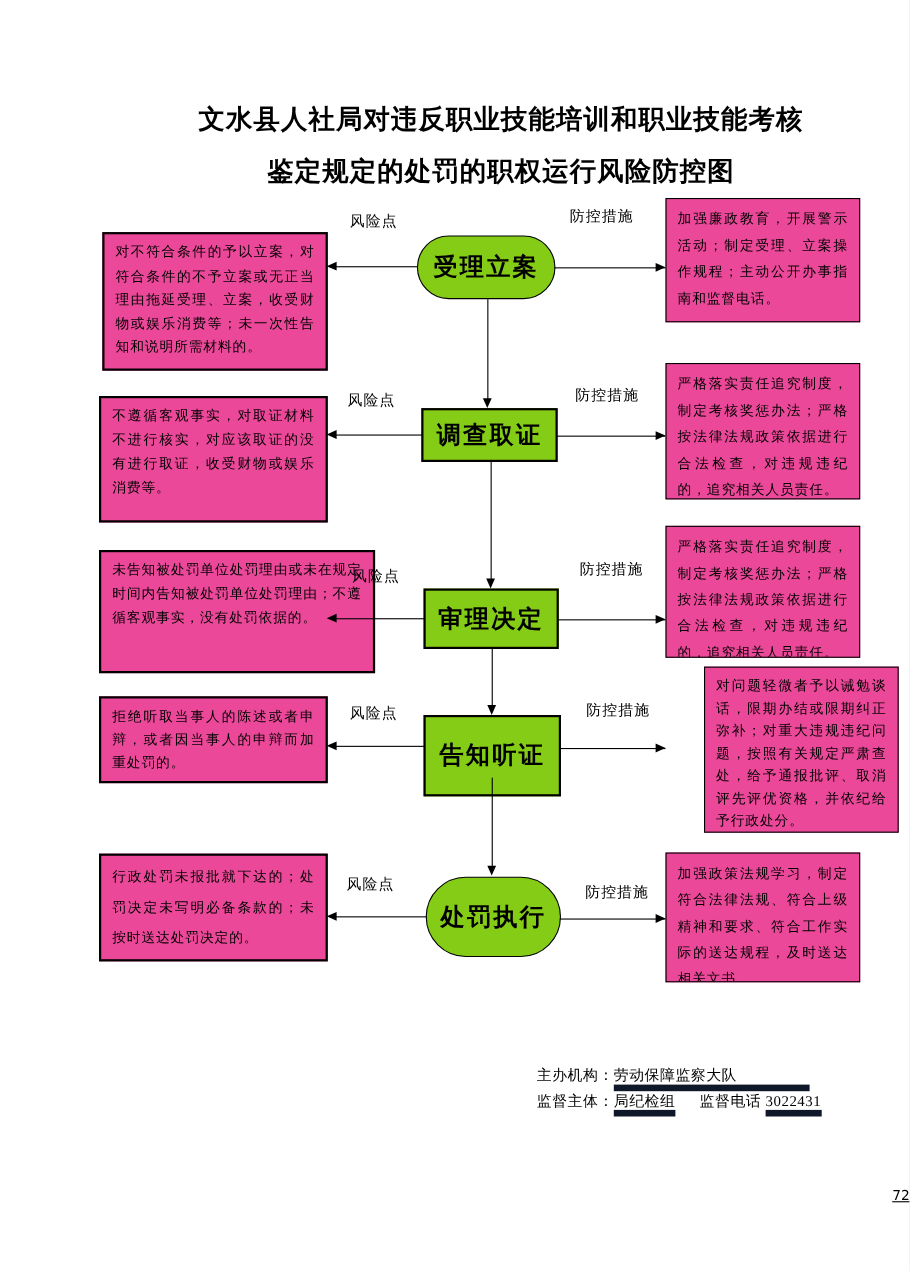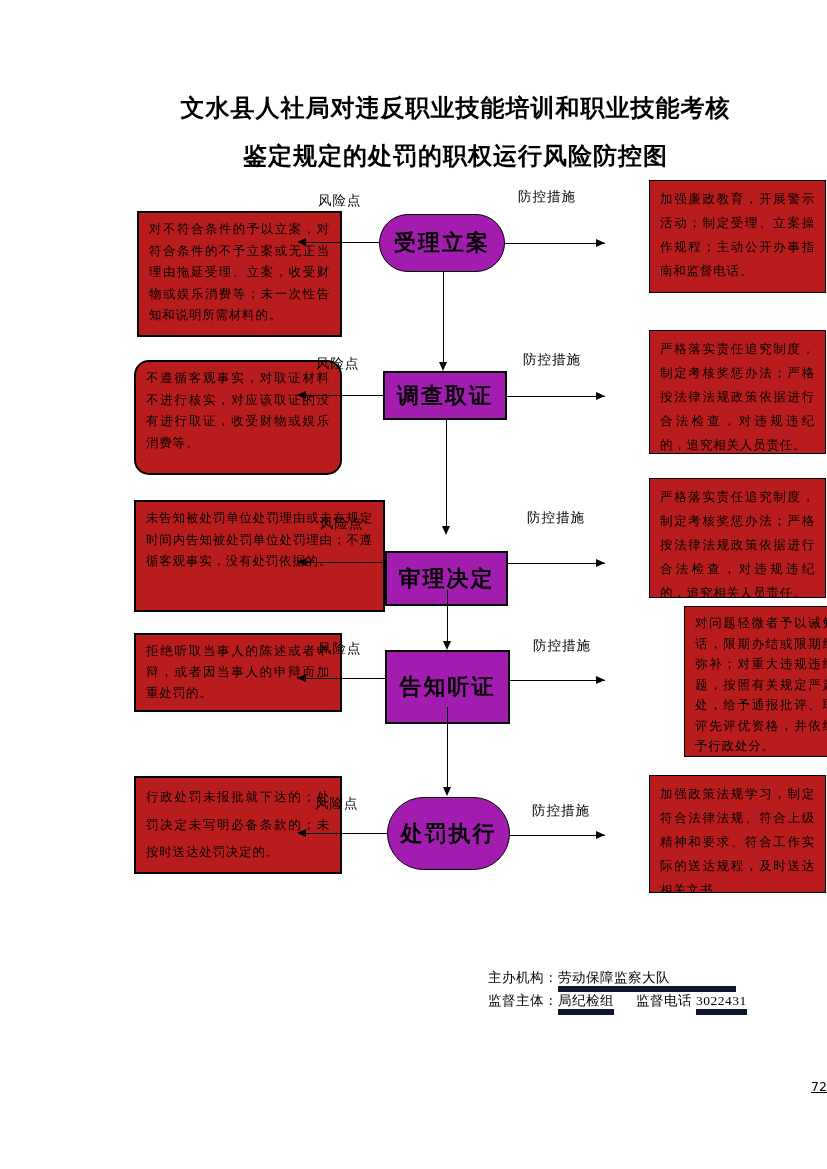--- a/index.html
+++ b/index.html
@@ -3,28 +3,28 @@
 <meta charset="utf-8">
 <style>
   html,body{margin:0;padding:0;background:#e8e8e8;}
   .page{position:relative;width:827px;height:1169px;background:#ffffff;margin:0 auto;overflow:hidden;
         font-family:"Liberation Serif","DejaVu Serif",serif;color:#000;}
   
   .title{position:absolute;top:84px;left:84px;right:0;text-align:center;
          font-family:"DejaVu Sans","Liberation Sans",sans-serif;
          font-weight:700;font-size:24px;line-height:48px;letter-spacing:1px;}
   
-  .box{position:absolute;background:#b91c1c;font-size:12.5px;letter-spacing:0.8px;
-       text-align:justify;padding:6px 10px;box-sizing:border-box;overflow:hidden;margin-left:44px;}
+  .box{position:absolute;background:#ec4899;font-size:12.5px;letter-spacing:0.8px;
+       text-align:justify;padding:6px 10px;box-sizing:border-box;overflow:hidden;}
   .left-box{border:2.5px solid #000;line-height:21.5px;}
   .right-box{border:1.5px solid #000;line-height:24px;}
   
   .node{position:absolute;border:2px solid #000;display:flex;align-items:center;justify-content:center;
         font-family:"DejaVu Sans","Liberation Sans",sans-serif;font-weight:700;font-size:22px;
-        letter-spacing:2px;box-sizing:border-box;background:#a21caf;}
+        letter-spacing:2px;box-sizing:border-box;background:#84cc16;}
   .stadium{border-radius:32px;border-width:1.8px;}
   
   .lbl{position:absolute;font-size:13.5px;letter-spacing:1px;}
   
   .hline{position:absolute;height:0;border-top:1.6px solid #000;}
   .vline{position:absolute;width:0;border-left:1.6px solid #000;}
   .tri{position:absolute;width:0;height:0;}
   .tri-left{border-top:4.5px solid transparent;border-bottom:4.5px solid transparent;border-right:9px solid #000;}
   .tri-right{border-top:4.5px solid transparent;border-bottom:4.5px solid transparent;border-left:9px solid #000;}
   .tri-down{border-left:4.5px solid transparent;border-right:4.5px solid transparent;border-top:9px solid #000;}
@@ -33,34 +33,34 @@
   .r1-lb{left:93px;top:211px;width:205px;height:126px;}
   .r1-node{left:379px;top:214px;width:126px;height:58px;}
   .r1-rb{left:605px;top:180px;width:177px;height:113px;}
   .r1-rl{left:318px;top:192px;}
   .r1-cl{left:518px;top:188px;}
   .r1-hl{left:300px;top:242px;width:80px;}
   .r1-tl{left:297px;top:238px;}
   .r1-hr{left:504px;top:243px;width:101px;}
   .r1-tr{left:596px;top:239px;}
   
-  .r2-lb{left:90px;top:360px;width:208px;height:115px;border-radius:15px;}
+  .r2-lb{left:90px;top:360px;width:208px;height:115px;}
   .r2-node{left:383px;top:371px;width:124px;height:49px;}
   .r2-rb{left:605px;top:330px;width:177px;height:124px;}
   .r2-rl{left:316px;top:355px;}
   .r2-cl{left:523px;top:351px;}
   .r2-hl{left:300px;top:395px;width:84px;}
   .r2-tl{left:297px;top:391px;}
   .r2-hr{left:506px;top:396px;width:99px;}
   .r2-tr{left:596px;top:392px;}
   .r2-v{left:443px;top:272px;height:91px;}
   .r2-td{left:438.5px;top:362px;}
   
   .r3-lb{left:90px;top:500px;width:251px;height:112px;}
-  .r3-node{left:385px;top:551px;width:123px;height:55px;}
+  .r3-node{left:385px;top:535px;width:123px;height:55px;}
   .r3-rb{left:605px;top:478px;width:177px;height:120px;}
   .r3-rl{left:320px;top:515px;}
   .r3-cl{left:527px;top:509px;}
   .r3-hl{left:300px;top:562px;width:86px;}
   .r3-tl{left:297px;top:558px;}
   .r3-hr{left:507px;top:563px;width:98px;}
   .r3-tr{left:596px;top:559px;}
   .r3-v{left:446px;top:420px;height:107px;}
   .r3-td{left:441.5px;top:526px;}
   

